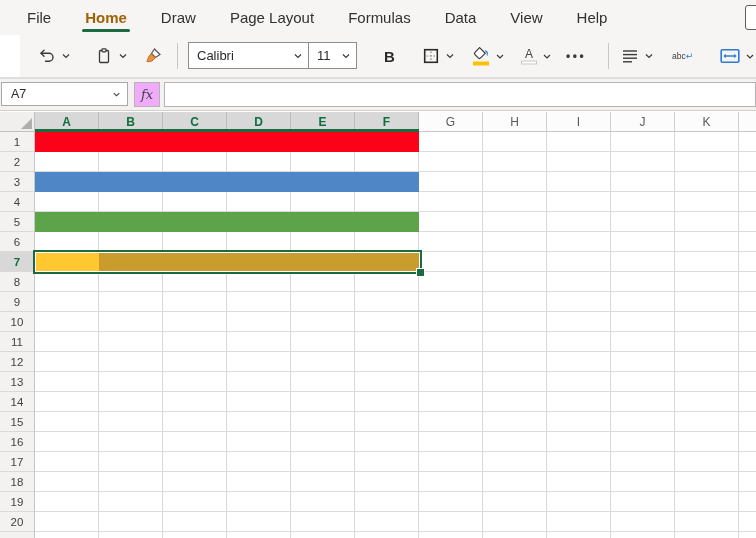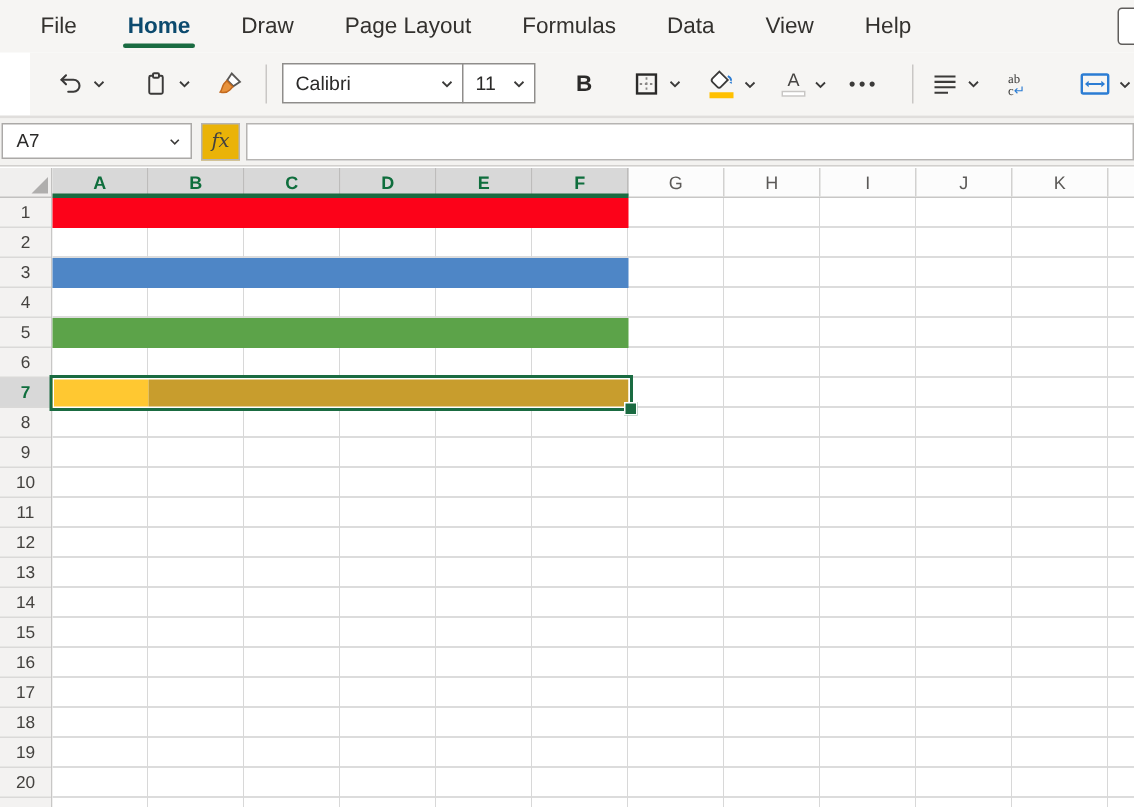--- a/index.html
+++ b/index.html
@@ -6,51 +6,51 @@
   body{
     width:756px;height:538px;position:relative;overflow:hidden;
     background:#fff;font-family:"Liberation Sans","DejaVu Sans",sans-serif;
     -webkit-font-smoothing:antialiased;
   }
   
   .menubar{position:absolute;left:0;top:0;width:756px;height:35px;background:#F6F5F3;
     display:flex;align-items:stretch;padding-left:10px;box-sizing:border-box;}
   .menu-item{position:relative;display:flex;align-items:center;padding:0 17px;
     font-size:15px;color:#33312E;cursor:default;}
-  .menu-item.active{font-weight:700;color:#0c4a6e;}
+  .menu-item.active{font-weight:700;color:#a16207;}
   .menu-item.active::after{content:"";position:absolute;left:14px;right:14px;bottom:3px;
     height:3px;border-radius:2px;background:#1A6B41;}
   .menu-clip-box{position:absolute;top:5px;right:-7px;width:16px;height:23px;background:#fff;
     border:1.5px solid #605E5C;border-radius:3px;}
   
   .toolbar{position:absolute;left:0;top:35px;width:756px;height:42px;background:#F6F5F3;margin-left:20px;}
   .chrome-divider{position:absolute;left:0;top:77px;width:756px;height:2px;background:#E0DEDC;}
   .tgroup{position:absolute;top:50%;transform:translateY(-50%);display:flex;align-items:center;gap:5px;}
   .tb-divider{position:absolute;top:8px;width:1px;height:26px;background:#C9C7C5;}
   .combo{position:absolute;top:7px;height:27px;background:#fff;border:1px solid #8F8D8B;
     box-sizing:border-box;display:flex;align-items:center;font-size:13px;color:#2B2A29;}
   .combo .cv{flex:1;padding-left:8px;}
   .bold-btn{font-weight:700;font-size:15px;color:#2B2A29;}
   .dots{font-size:12px;letter-spacing:2.5px;color:#3B3A39;font-weight:700;}
   .swatch{height:4px;width:16px;margin-top:1px;}
   .icon-stack{display:flex;flex-direction:column;align-items:center;line-height:1;}
   .fontcolor-a{font-size:12px;color:#474543;line-height:12px;}
-  .wrap-icon{display:flex;flex-direction:column;font-size:8.5px;line-height:8px;color:#3B3A39;font-family:Liberation Serif, serif;}
+  .wrap-icon{display:flex;flex-direction:row;font-size:8.5px;line-height:8px;color:#3B3A39;}
   .wrap-arrow{color:#2B7CD3;font-size:9px;}
   .numfmt-box{position:absolute;left:745px;top:7px;width:34px;height:27px;background:#fff;
     border:1.5px solid #6E6C6A;box-sizing:border-box;font-size:13px;color:#2B2A29;
     display:flex;align-items:center;padding-left:7px;}
   
   .formulabar{position:absolute;left:0;top:79px;width:756px;height:32px;background:#F3F2F0;
     border-bottom:1px solid #D2D0CE;box-sizing:border-box;}
   .namebox{position:absolute;left:1px;top:3px;width:127px;height:24px;background:#fff;
     border:1px solid #ABA9A7;box-sizing:border-box;display:flex;align-items:center;
     font-size:12.5px;color:#2B2A29;}
   .namebox .nv{flex:1;padding-left:9px;}
-  .fxbox{position:absolute;left:134px;top:3px;width:26px;height:25px;background:#eab308;
+  .fxbox{position:absolute;left:134px;top:3px;width:26px;height:25px;background:#f0abfc;
     border:1px solid #B6B4B2;box-sizing:border-box;display:flex;align-items:center;justify-content:center;
     font-family:"DejaVu Serif",serif;font-style:italic;font-size:13px;color:#444240;}
   .formulabox{position:absolute;left:164px;top:3px;right:0;height:25px;background:#fff;
     border:1px solid #B6B4B2;box-sizing:border-box;font-size:12px;color:#2B2A29;padding-left:6px;}
   
   .grid{position:absolute;left:0;top:112px;width:756px;height:426px;background:#fff;}
   .corner{position:absolute;left:0;top:0;width:35px;height:20px;background:#F0EFEE;
     border-right:1px solid #C2C1C0;border-bottom:1px solid #C2C1C0;box-sizing:border-box;}
   .corner-tri{position:absolute;right:2px;bottom:2px;width:0;height:0;
     border-left:11px solid transparent;border-bottom:11px solid #AFAEAD;}

